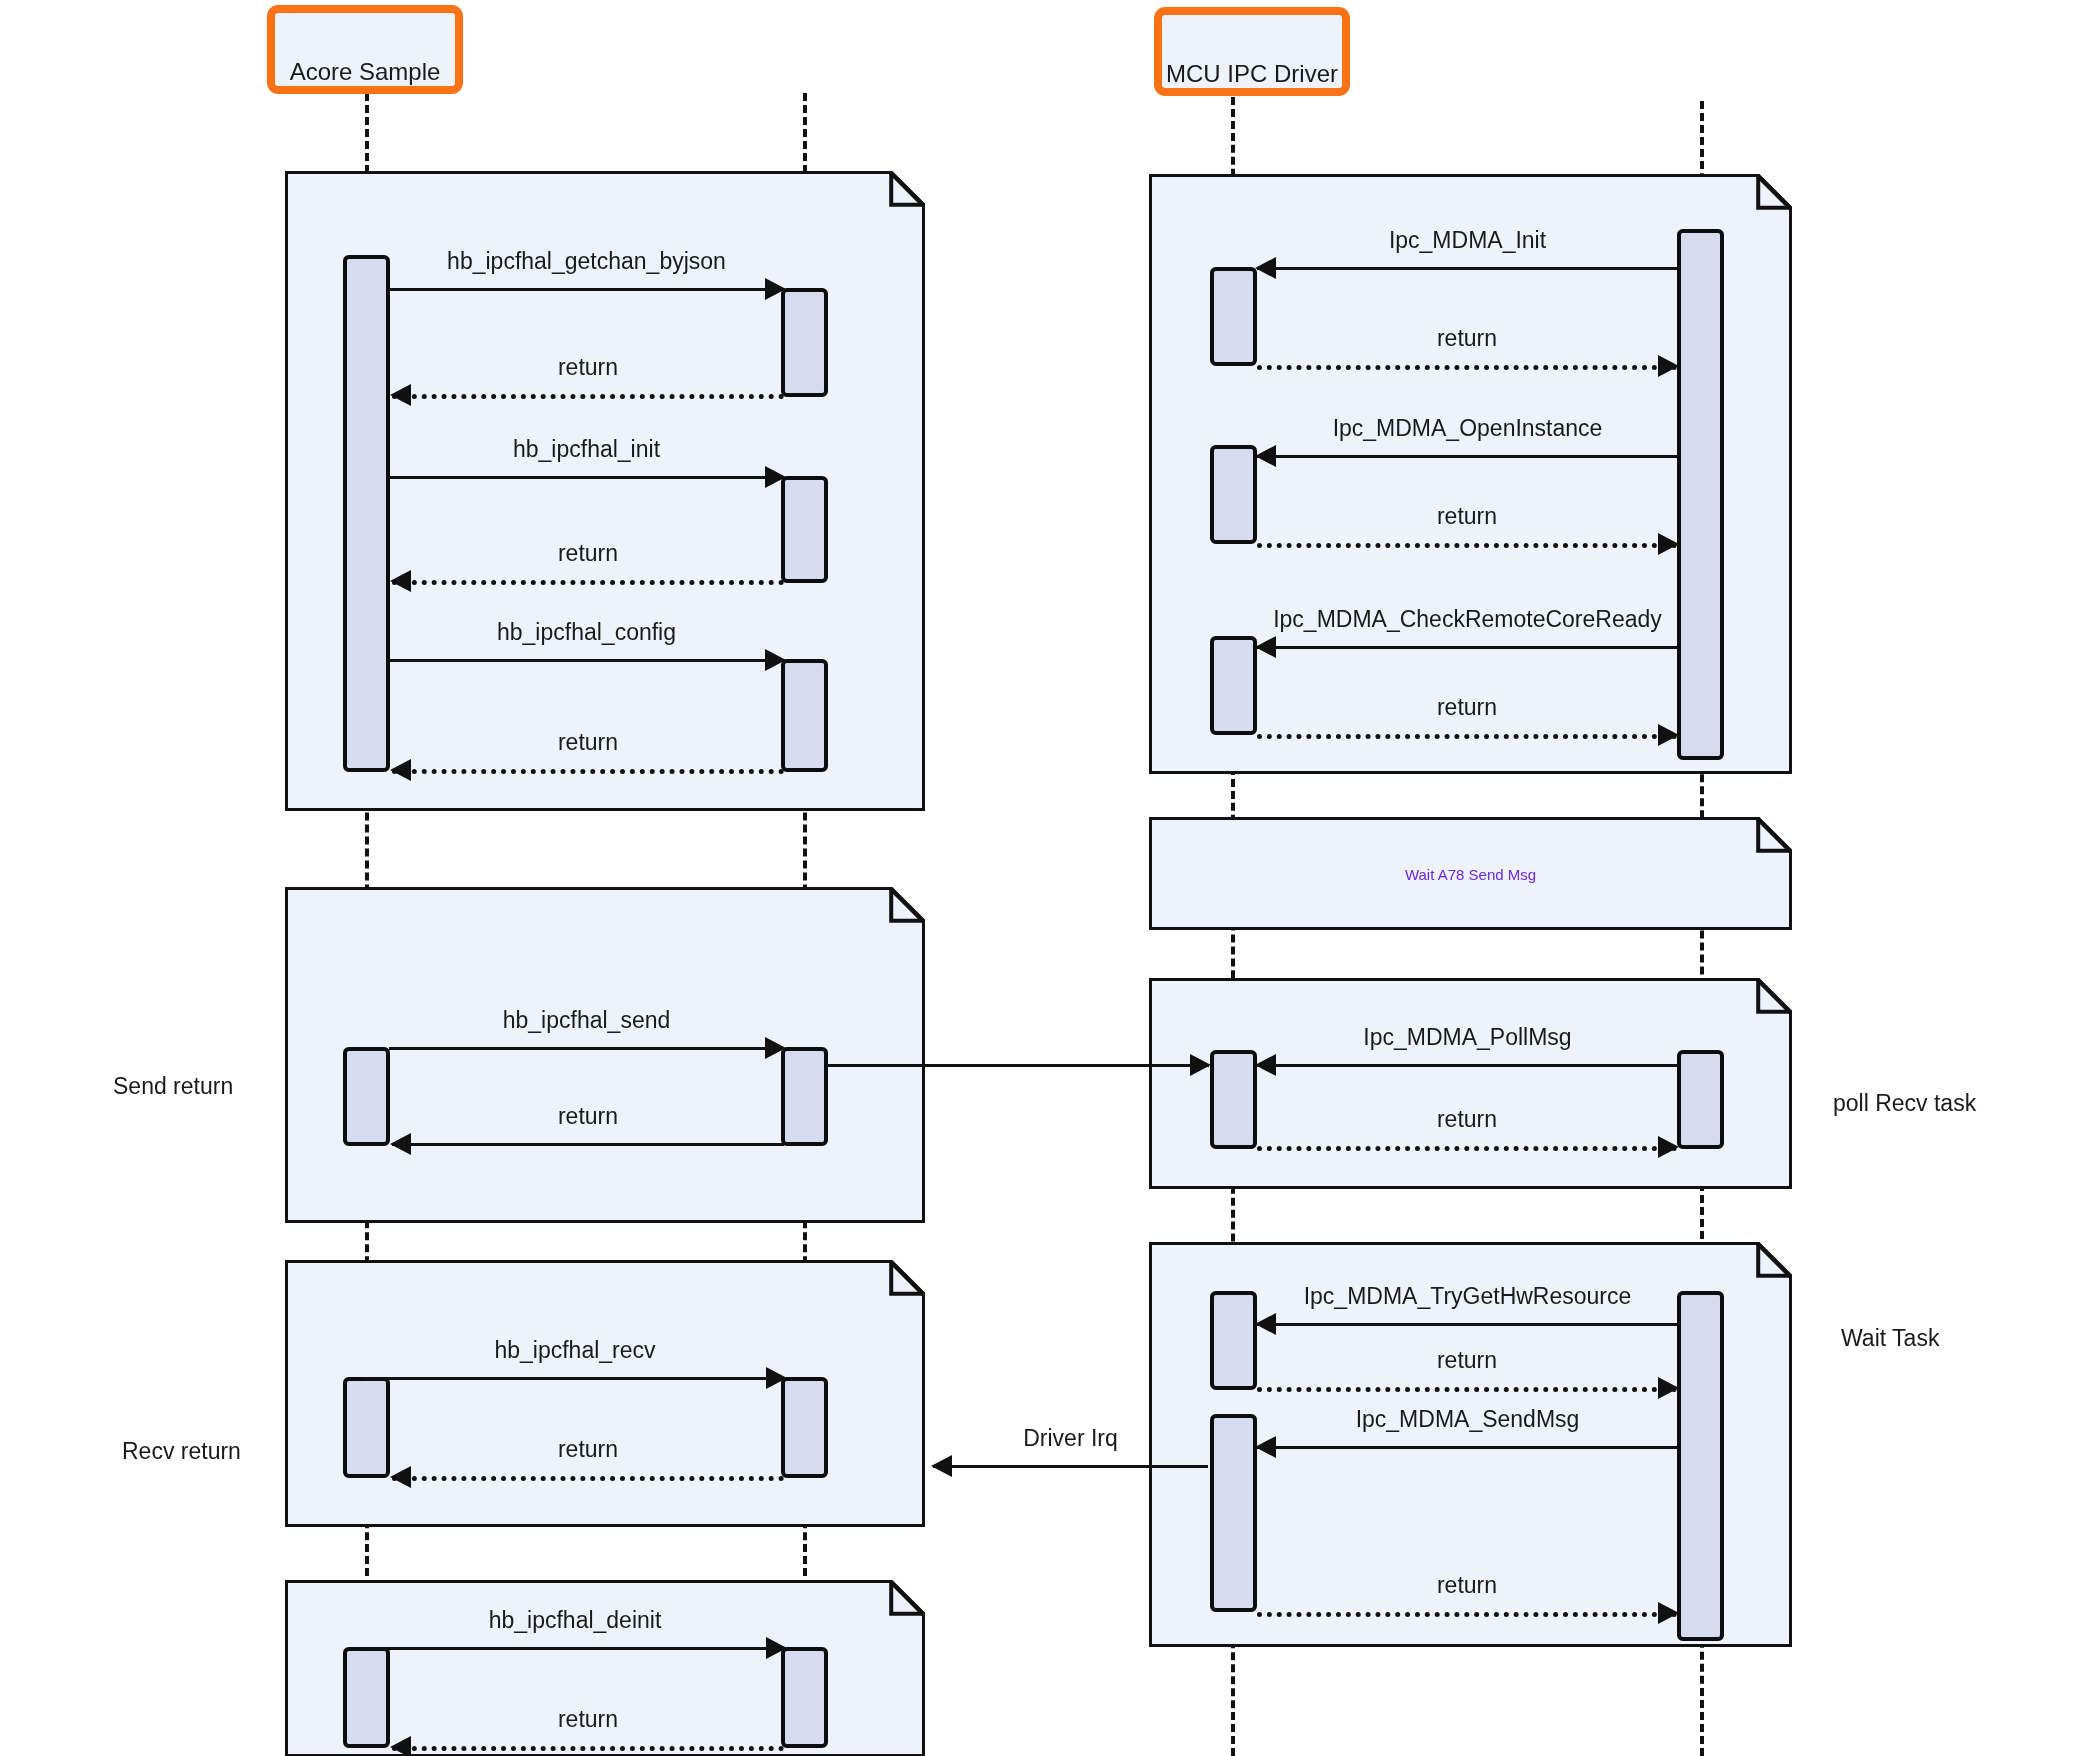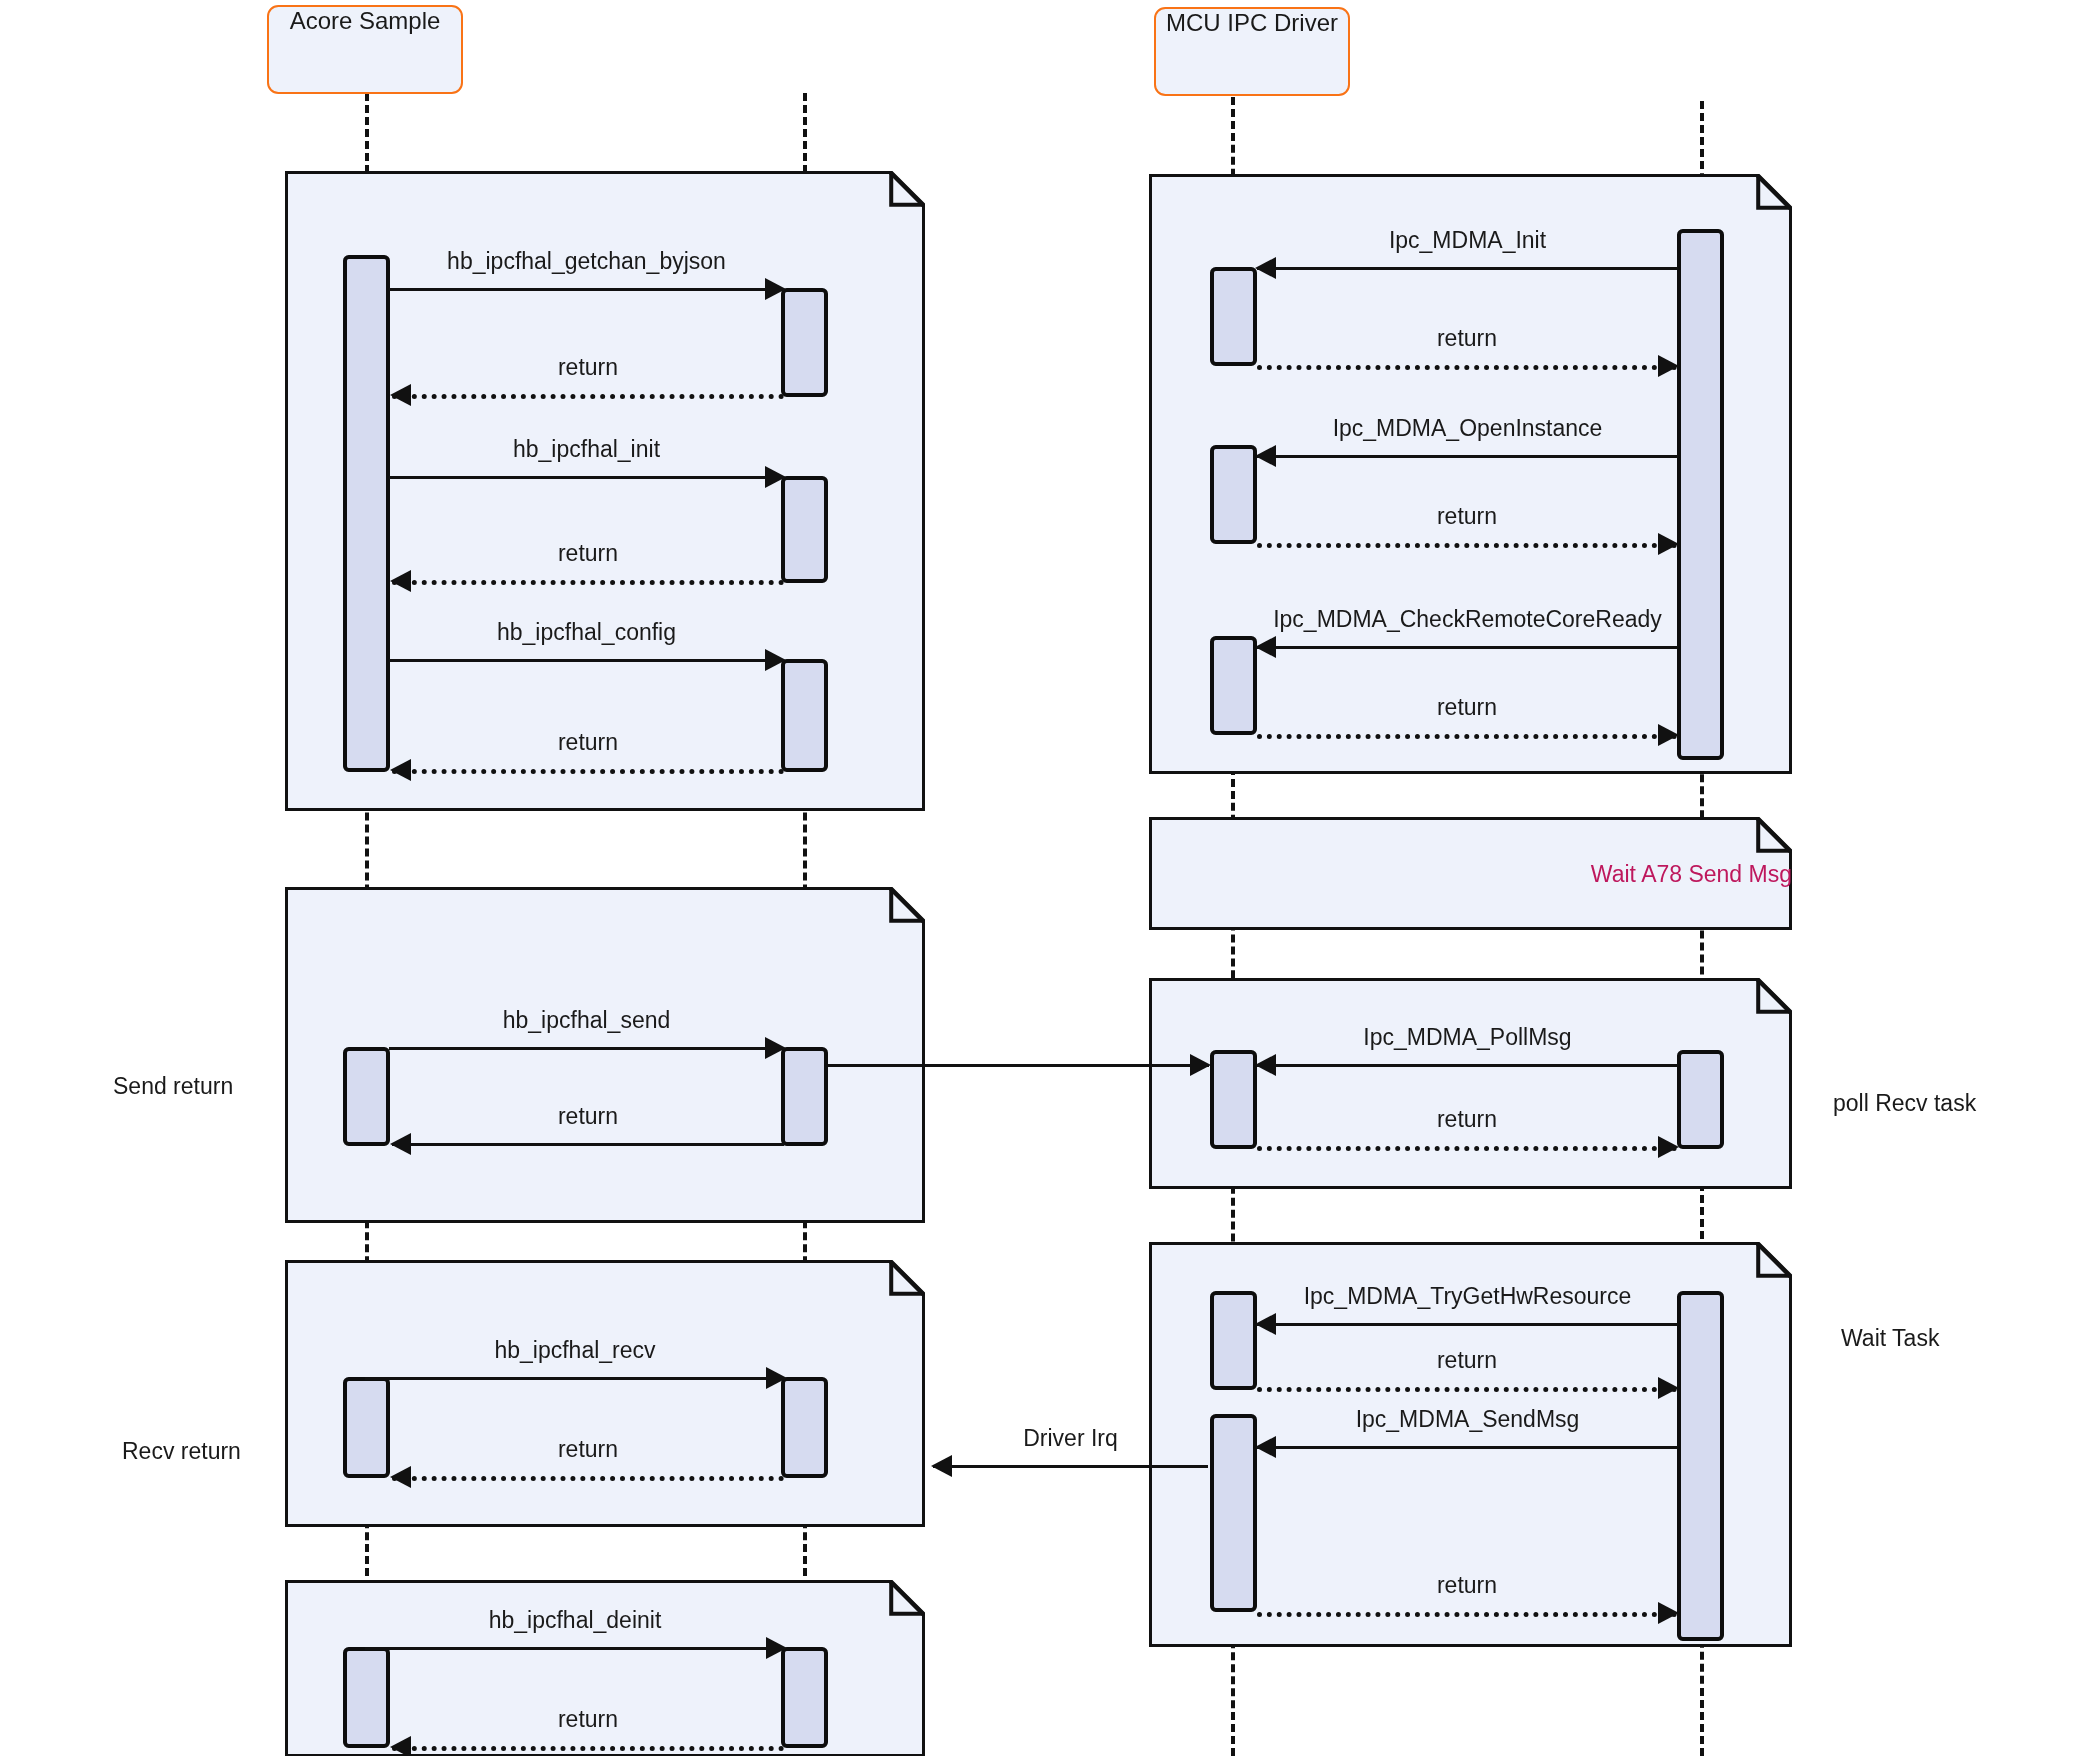--- a/index.html
+++ b/index.html
@@ -2,24 +2,24 @@
 <html style="font-size:13px"><head>
 <meta charset="utf-8">
 <style>
   html,body{margin:0;padding:0;background:#ffffff;}
   body{font-family:"Liberation Sans","DejaVu Sans",sans-serif;}
   #canvas{position:relative;width:2074px;height:1756px;background:#fff;overflow:hidden;}
 
   
   .participant{
     position:absolute;
-    border:2px solid #f97316;
+    border:8px solid #f97316;
     border-radius:11.3px;
     background:#eef2fb;
-    display:flex;align-items:flex-start;justify-content:center;
+    display:flex;align-items:flex-end;justify-content:center;
     font-size:24px;color:#1a1a1a;
     box-sizing:border-box;
   }
 
   
   .lifeline{
     position:absolute;
     width:0;
     border-left:4px dashed #111;
   }
@@ -42,21 +42,21 @@
     box-sizing:border-box;
     clip-path:polygon(0 0, calc(100% - 34px) 0, 100% 34px, 100% 100%, 0 100%);
   }
   .frame.fold .fold-tri{
     position:absolute;top:0;right:0;width:37px;height:37px;
     pointer-events:none;
   }
   .frame-label{
     position:absolute;left:0;right:0;top:50%;
     transform:translateY(-50%);
-    text-align:right;font-size:23px;color:#be185d;
+    text-align:center;font-size:15px;color:#6d28d9;
   }
 
   
   .activation{
     position:absolute;
     width:47px;
     background:#d6dbf0;
     border:4px solid #0d0d0d;
     border-radius:5.7px;
     box-sizing:border-box;

